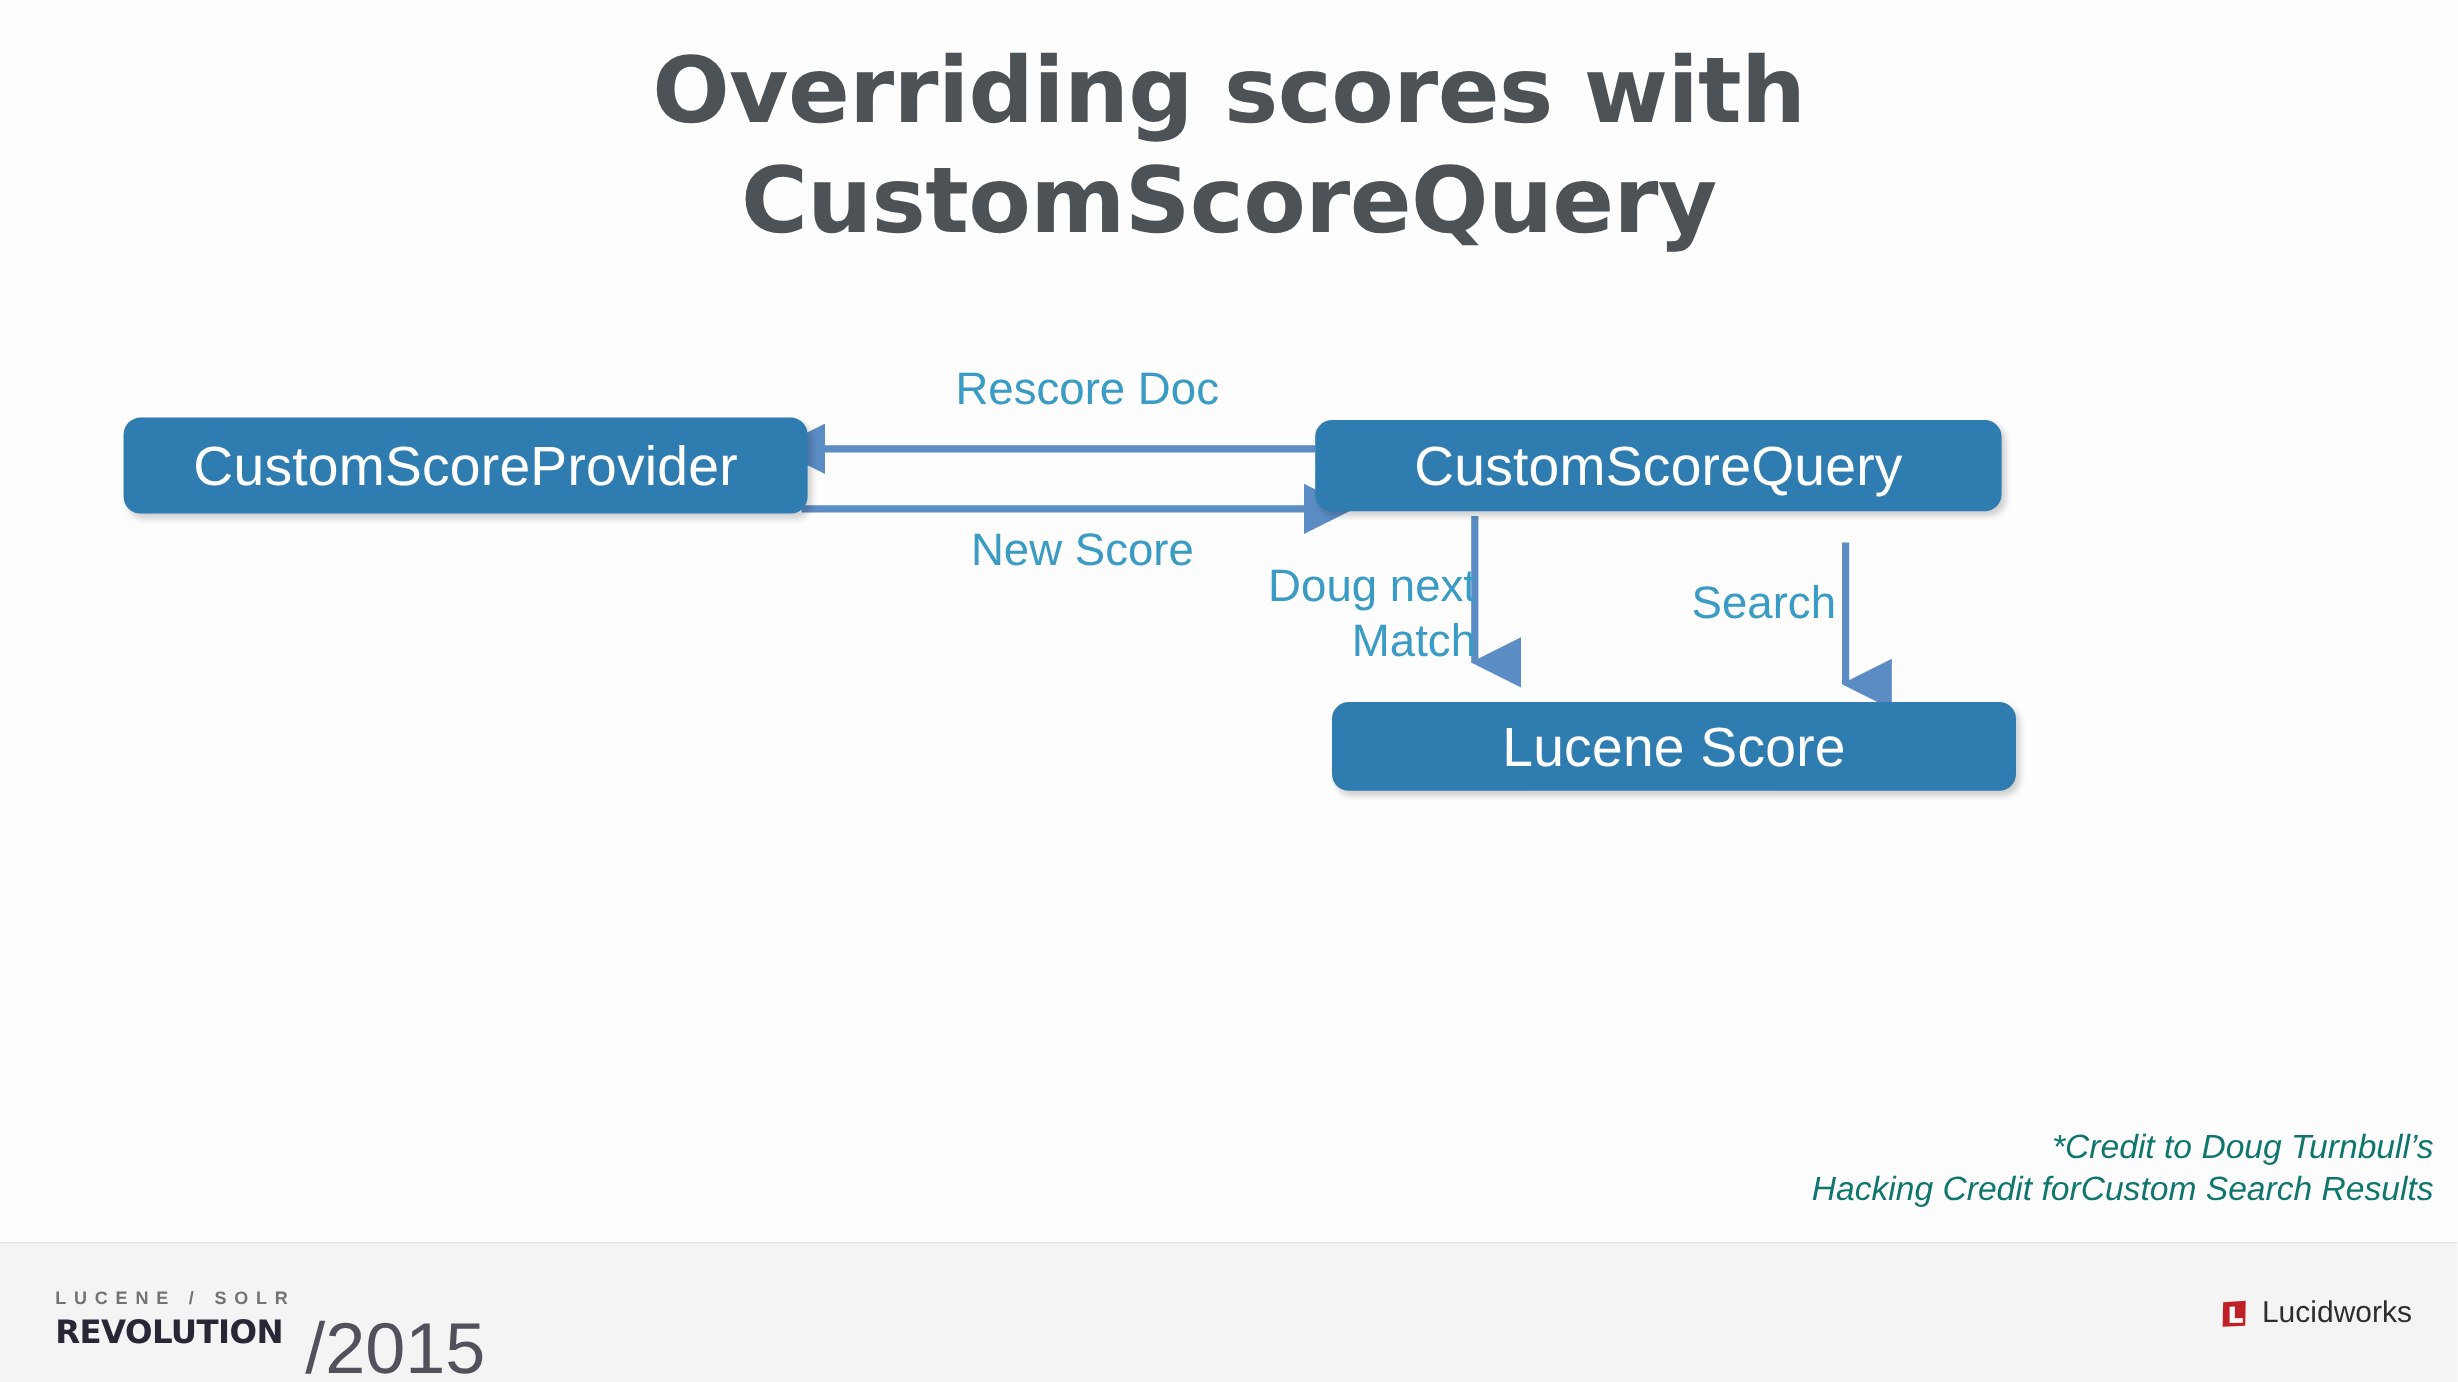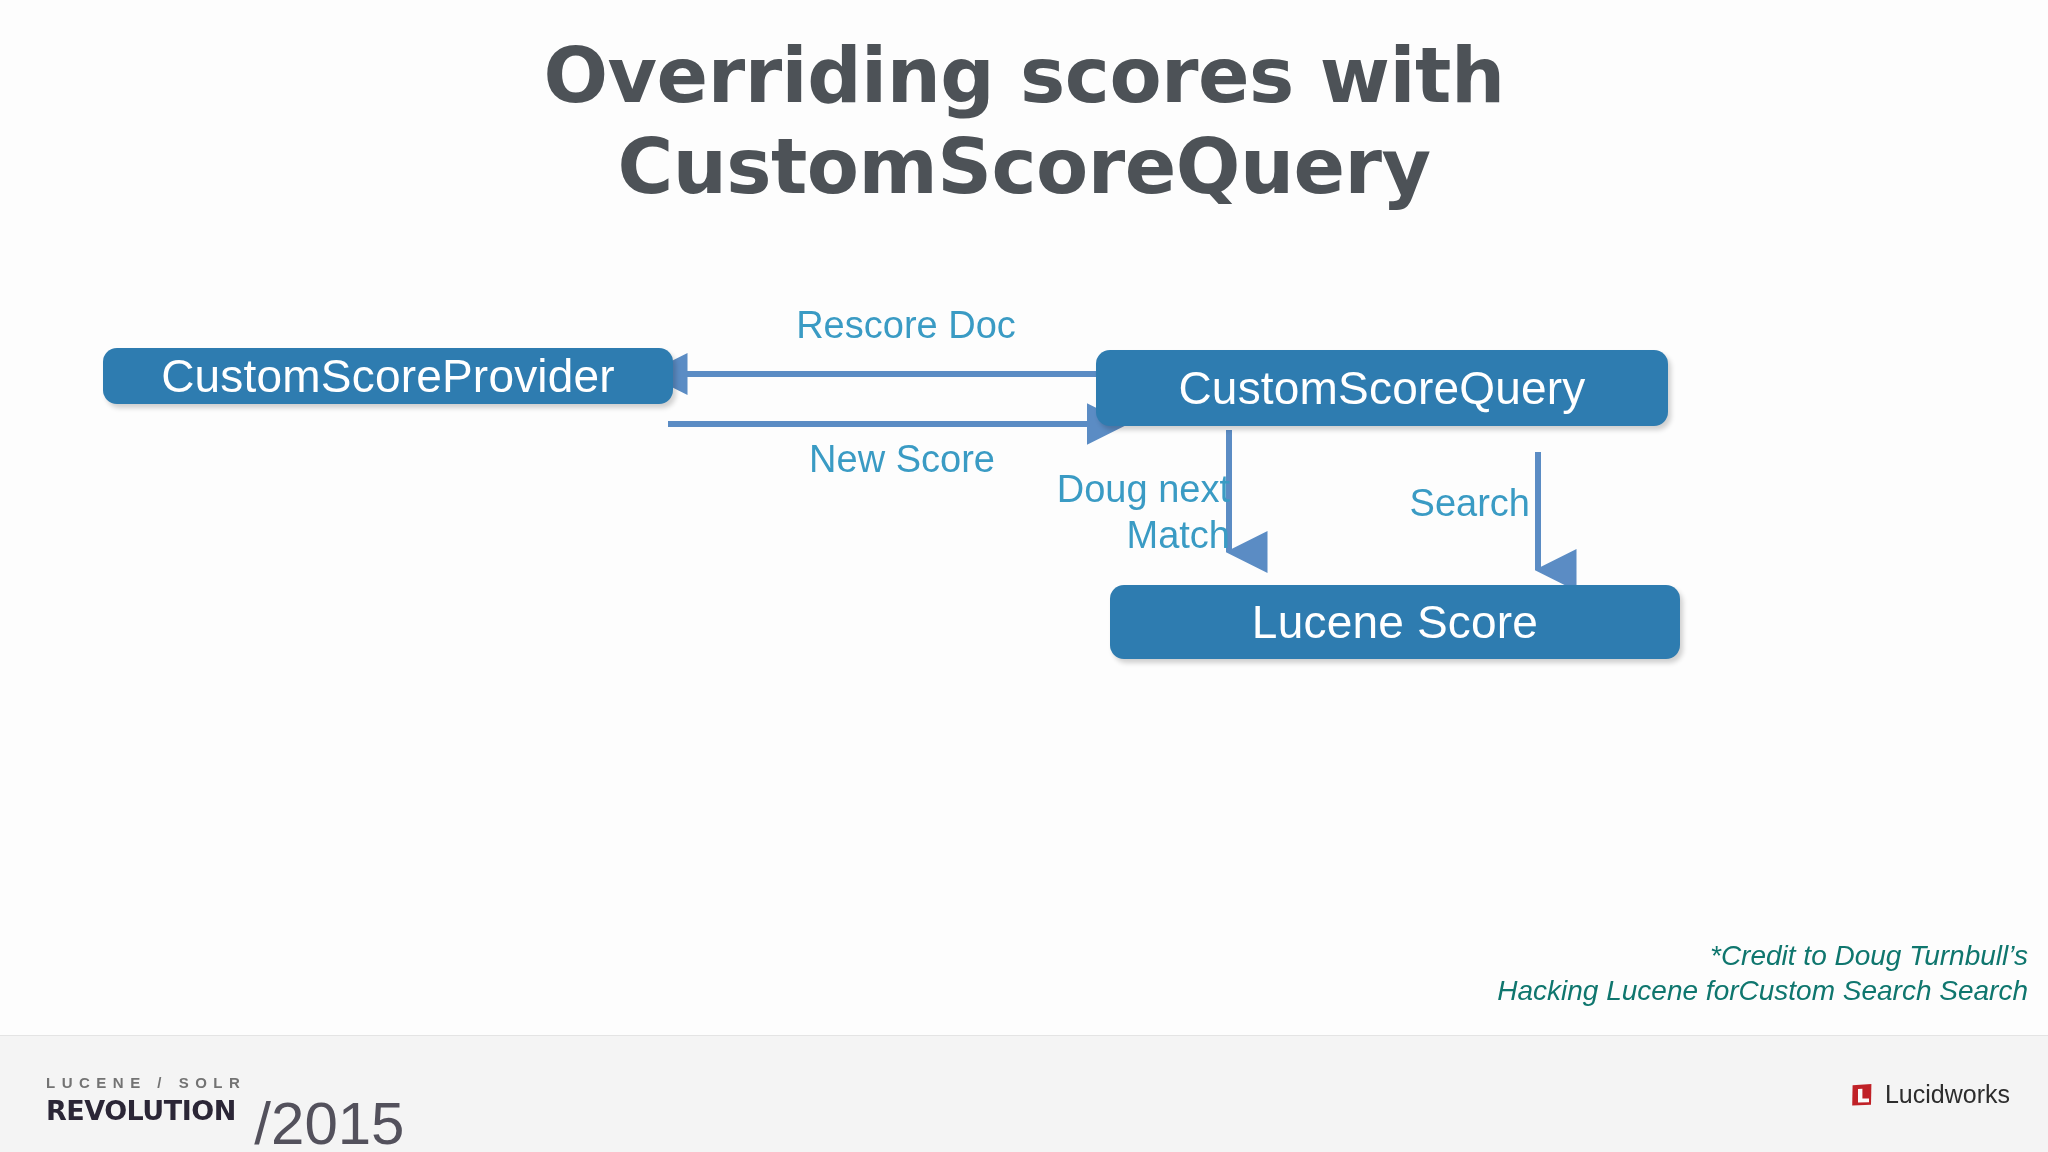--- a/index.html
+++ b/index.html
@@ -56,21 +56,21 @@
     display: flex;
     align-items: center;
     justify-content: center;
     font-size: 46px;
     letter-spacing: 0.2px;
   }
   #box-provider {
     left: 103px;
     top: 348px;
     width: 570px;
-    height: 56px;
+    height: 80px;
   }
   #box-query {
     left: 1096px;
     top: 350px;
     width: 572px;
     height: 76px;
   }
   #box-lucene {
     left: 1110px;
     top: 585px;
@@ -224,21 +224,21 @@
 
   <div class="edge-label" id="lbl-rescore">Rescore Doc</div>
 
   <div class="edge-label" id="lbl-findnext">Doug next
 Match</div>
 
   <div class="edge-label" id="lbl-score">Search</div>
 
   <div id="credit">
     <span class="cline">*Credit to Doug Turnbull’s</span>
-    <span class="cline">Hacking Lucene forCustom Search Search</span>
+    <span class="cline">Hacking Credit forCustom Search Results</span>
   </div>
 
   <div id="footer"></div>
 
   <div id="lsr-logo">
     <span id="lsr-words">
       <span id="lsr-top">LUCENE / SOLR</span>
       <span id="lsr-main">REVOLUTION</span>
     </span>
     <span id="lsr-year">/2015</span>

